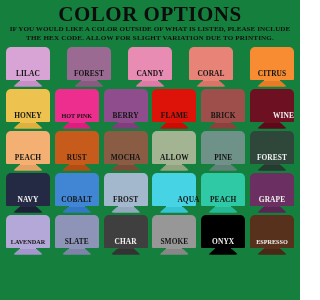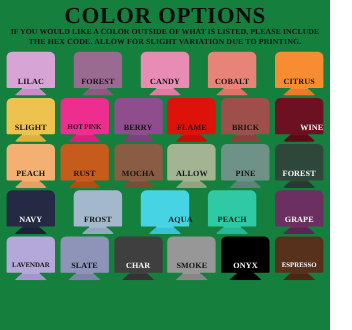--- a/index.html
+++ b/index.html
@@ -153,39 +153,39 @@
             <div class="neck" style="background: rgb(233, 140, 180);"></div>
             <div class="foot" style="background: rgb(221, 122, 165);"></div>
             <div class="label" style="color: rgb(20, 20, 20);">CANDY</div>
           </div>
         </div>
         <div class="cell">
           <div class="koozie">
             <div class="body" style="background: rgb(232, 132, 119);"></div>
             <div class="neck" style="background: rgb(232, 132, 119);"></div>
             <div class="foot" style="background: rgb(218, 116, 104);"></div>
-            <div class="label" style="color: rgb(20, 20, 20);">COBALT</div>
+            <div class="label" style="color: rgb(20, 20, 20);">CORAL</div>
           </div>
         </div>
         <div class="cell">
           <div class="koozie">
             <div class="body" style="background: rgb(247, 140, 51);"></div>
             <div class="neck" style="background: rgb(247, 140, 51);"></div>
             <div class="foot" style="background: rgb(230, 124, 38);"></div>
             <div class="label" style="color: rgb(20, 20, 20);">CITRUS</div>
           </div>
         </div>
       </div>
       <div class="row">
         <div class="cell">
           <div class="koozie">
             <div class="body" style="background: rgb(238, 194, 78);"></div>
             <div class="neck" style="background: rgb(238, 194, 78);"></div>
             <div class="foot" style="background: rgb(222, 177, 62);"></div>
-            <div class="label" style="color: rgb(20, 20, 20);">SLIGHT</div>
+            <div class="label" style="color: rgb(20, 20, 20);">HONEY</div>
           </div>
         </div>
         <div class="cell">
           <div class="koozie">
             <div class="body" style="background: rgb(238, 46, 142);"></div>
             <div class="neck" style="background: rgb(238, 46, 142);"></div>
             <div class="foot" style="background: rgb(220, 31, 126);"></div>
             <div class="label small" style="color: rgb(20, 20, 20);">HOT PINK</div>
           </div>
         </div>
@@ -276,20 +276,28 @@
         <div class="cell">
           <div class="koozie">
             <div class="body" style="background: rgb(37, 42, 68);"></div>
             <div class="neck" style="background: rgb(37, 42, 68);"></div>
             <div class="foot" style="background: rgb(29, 33, 56);"></div>
             <div class="label" style="color: rgb(242, 242, 242);">NAVY</div>
           </div>
         </div>
         <div class="cell">
           <div class="koozie">
+            <div class="body" style="background: rgb(65, 134, 212);"></div>
+            <div class="neck" style="background: rgb(65, 134, 212);"></div>
+            <div class="foot" style="background: rgb(52, 119, 195);"></div>
+            <div class="label" style="color: rgb(20, 20, 20);">COBALT</div>
+          </div>
+        </div>
+        <div class="cell">
+          <div class="koozie">
             <div class="body" style="background: rgb(163, 184, 204);"></div>
             <div class="neck" style="background: rgb(163, 184, 204);"></div>
             <div class="foot" style="background: rgb(146, 168, 189);"></div>
             <div class="label" style="color: rgb(20, 20, 20);">FROST</div>
           </div>
         </div>
         <div class="cell">
           <div class="koozie">
             <div class="body" style="background: rgb(70, 211, 227);"></div>
             <div class="neck" style="background: rgb(70, 211, 227);"></div>

